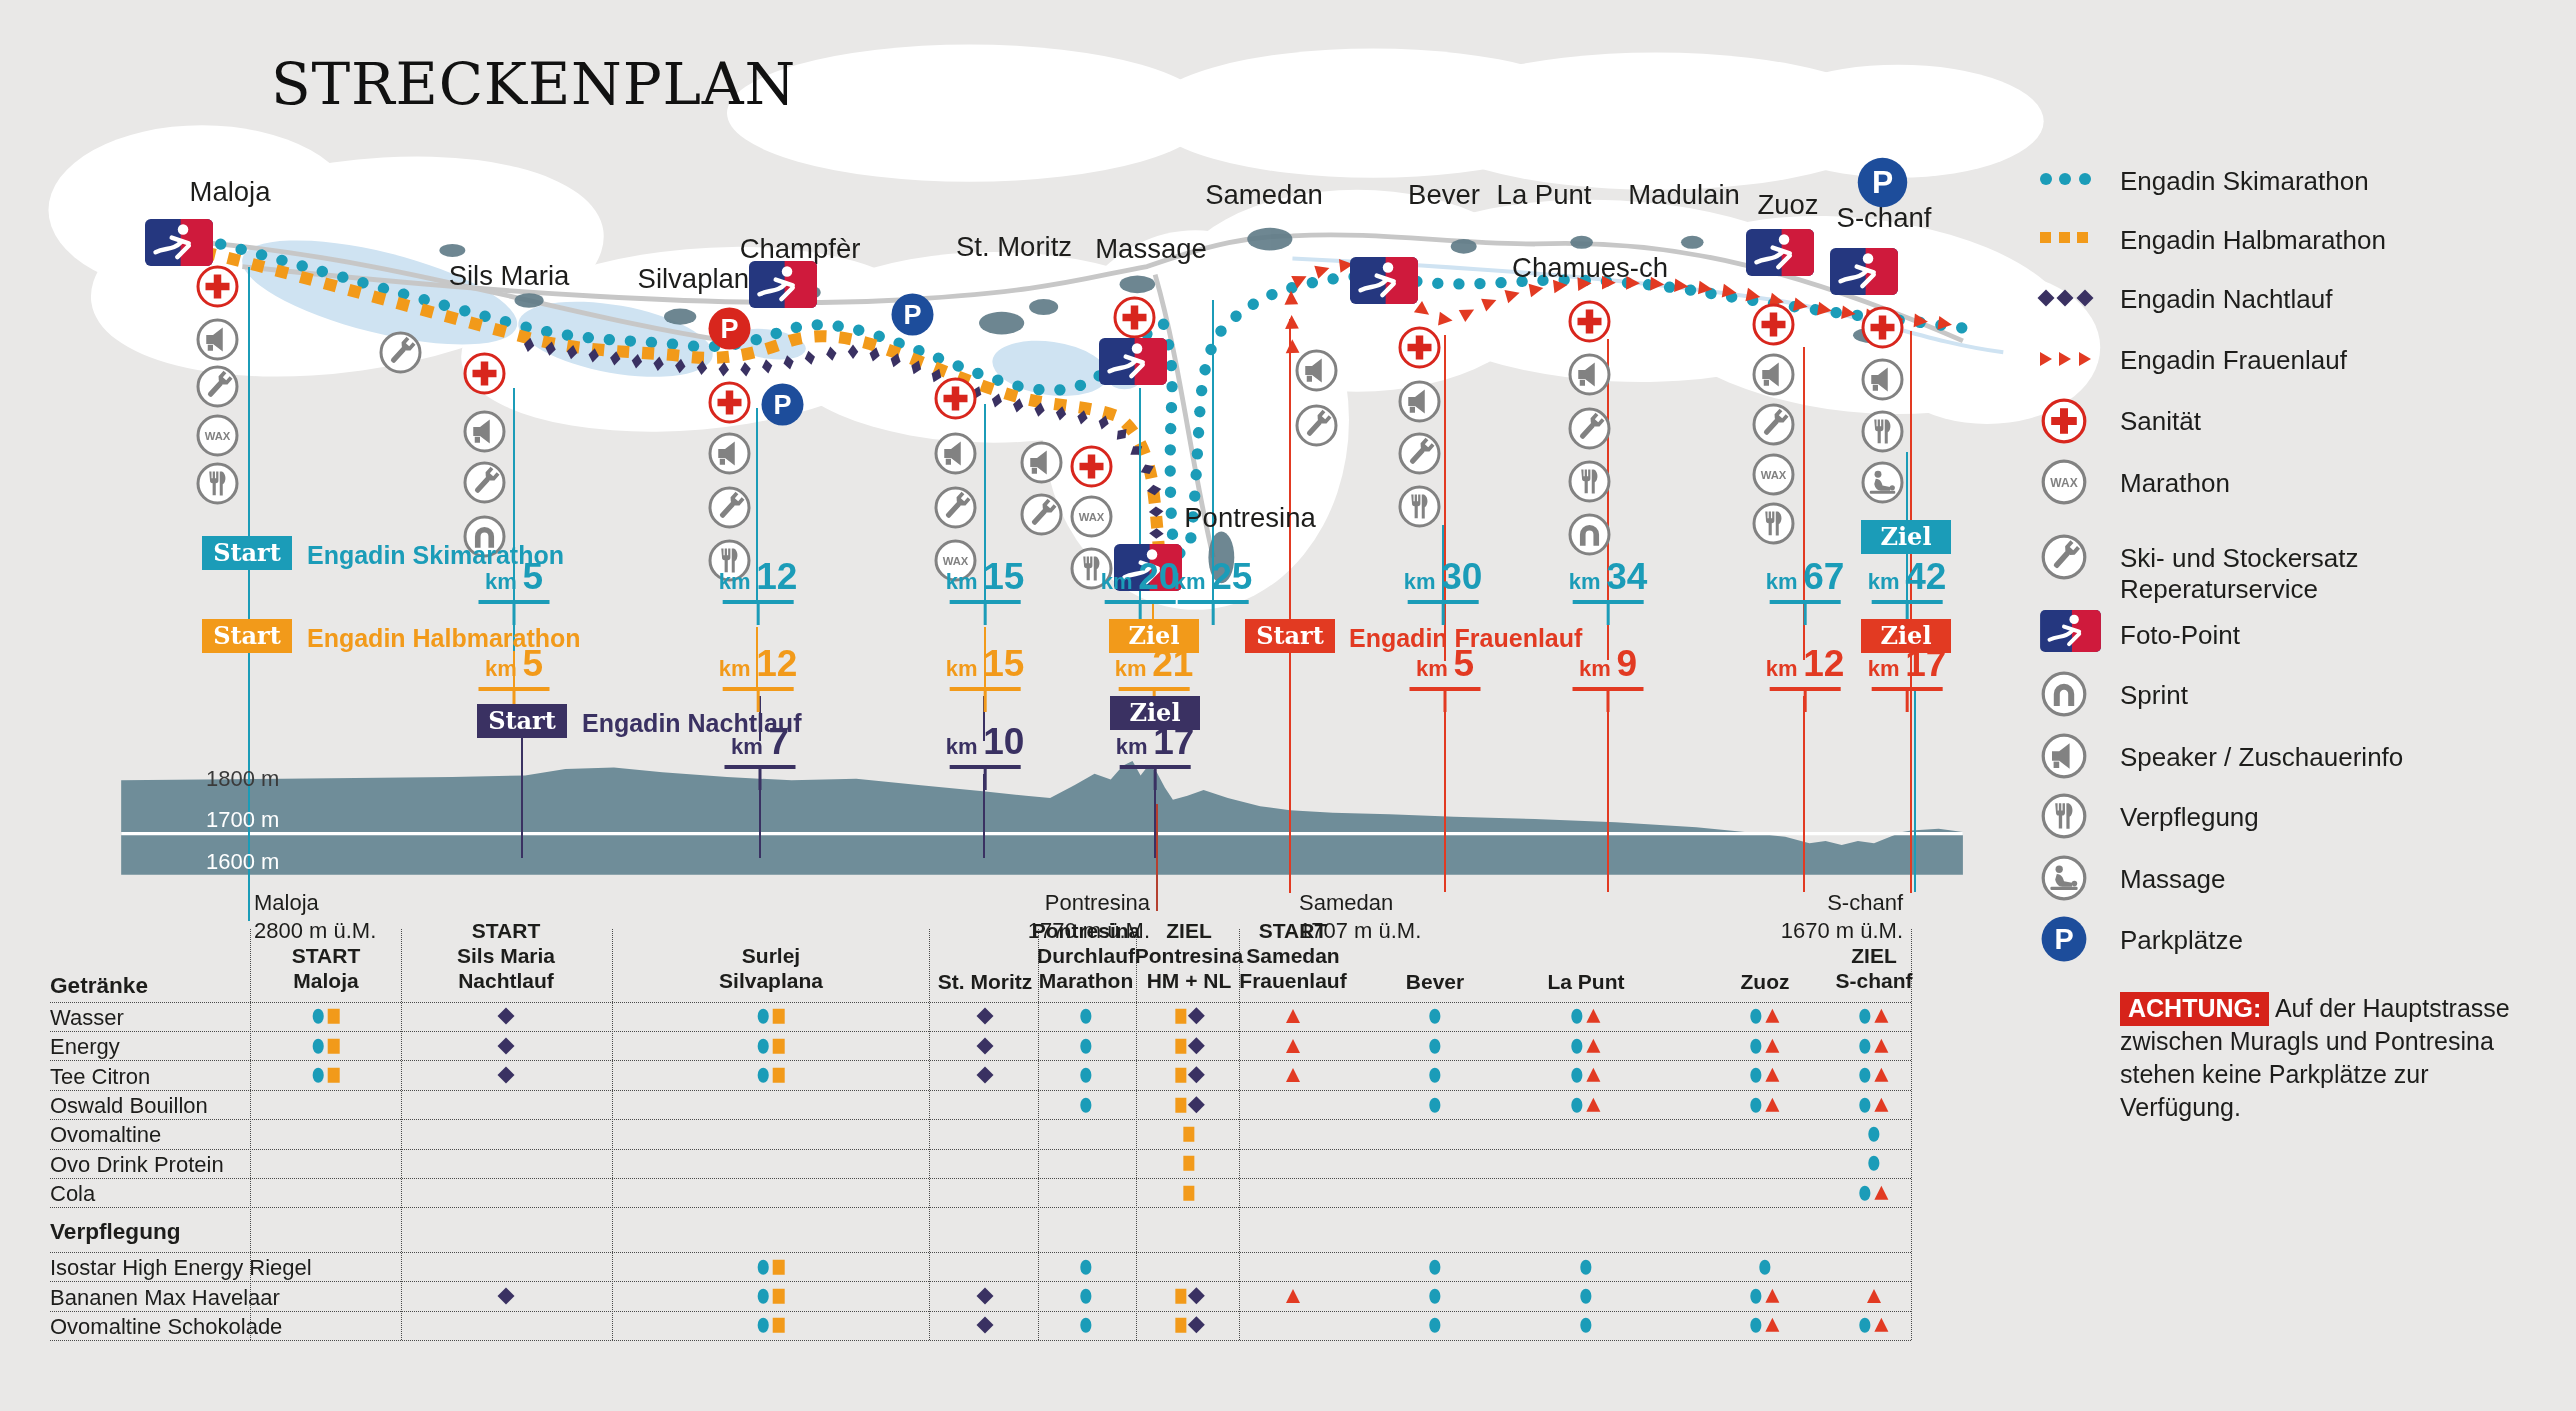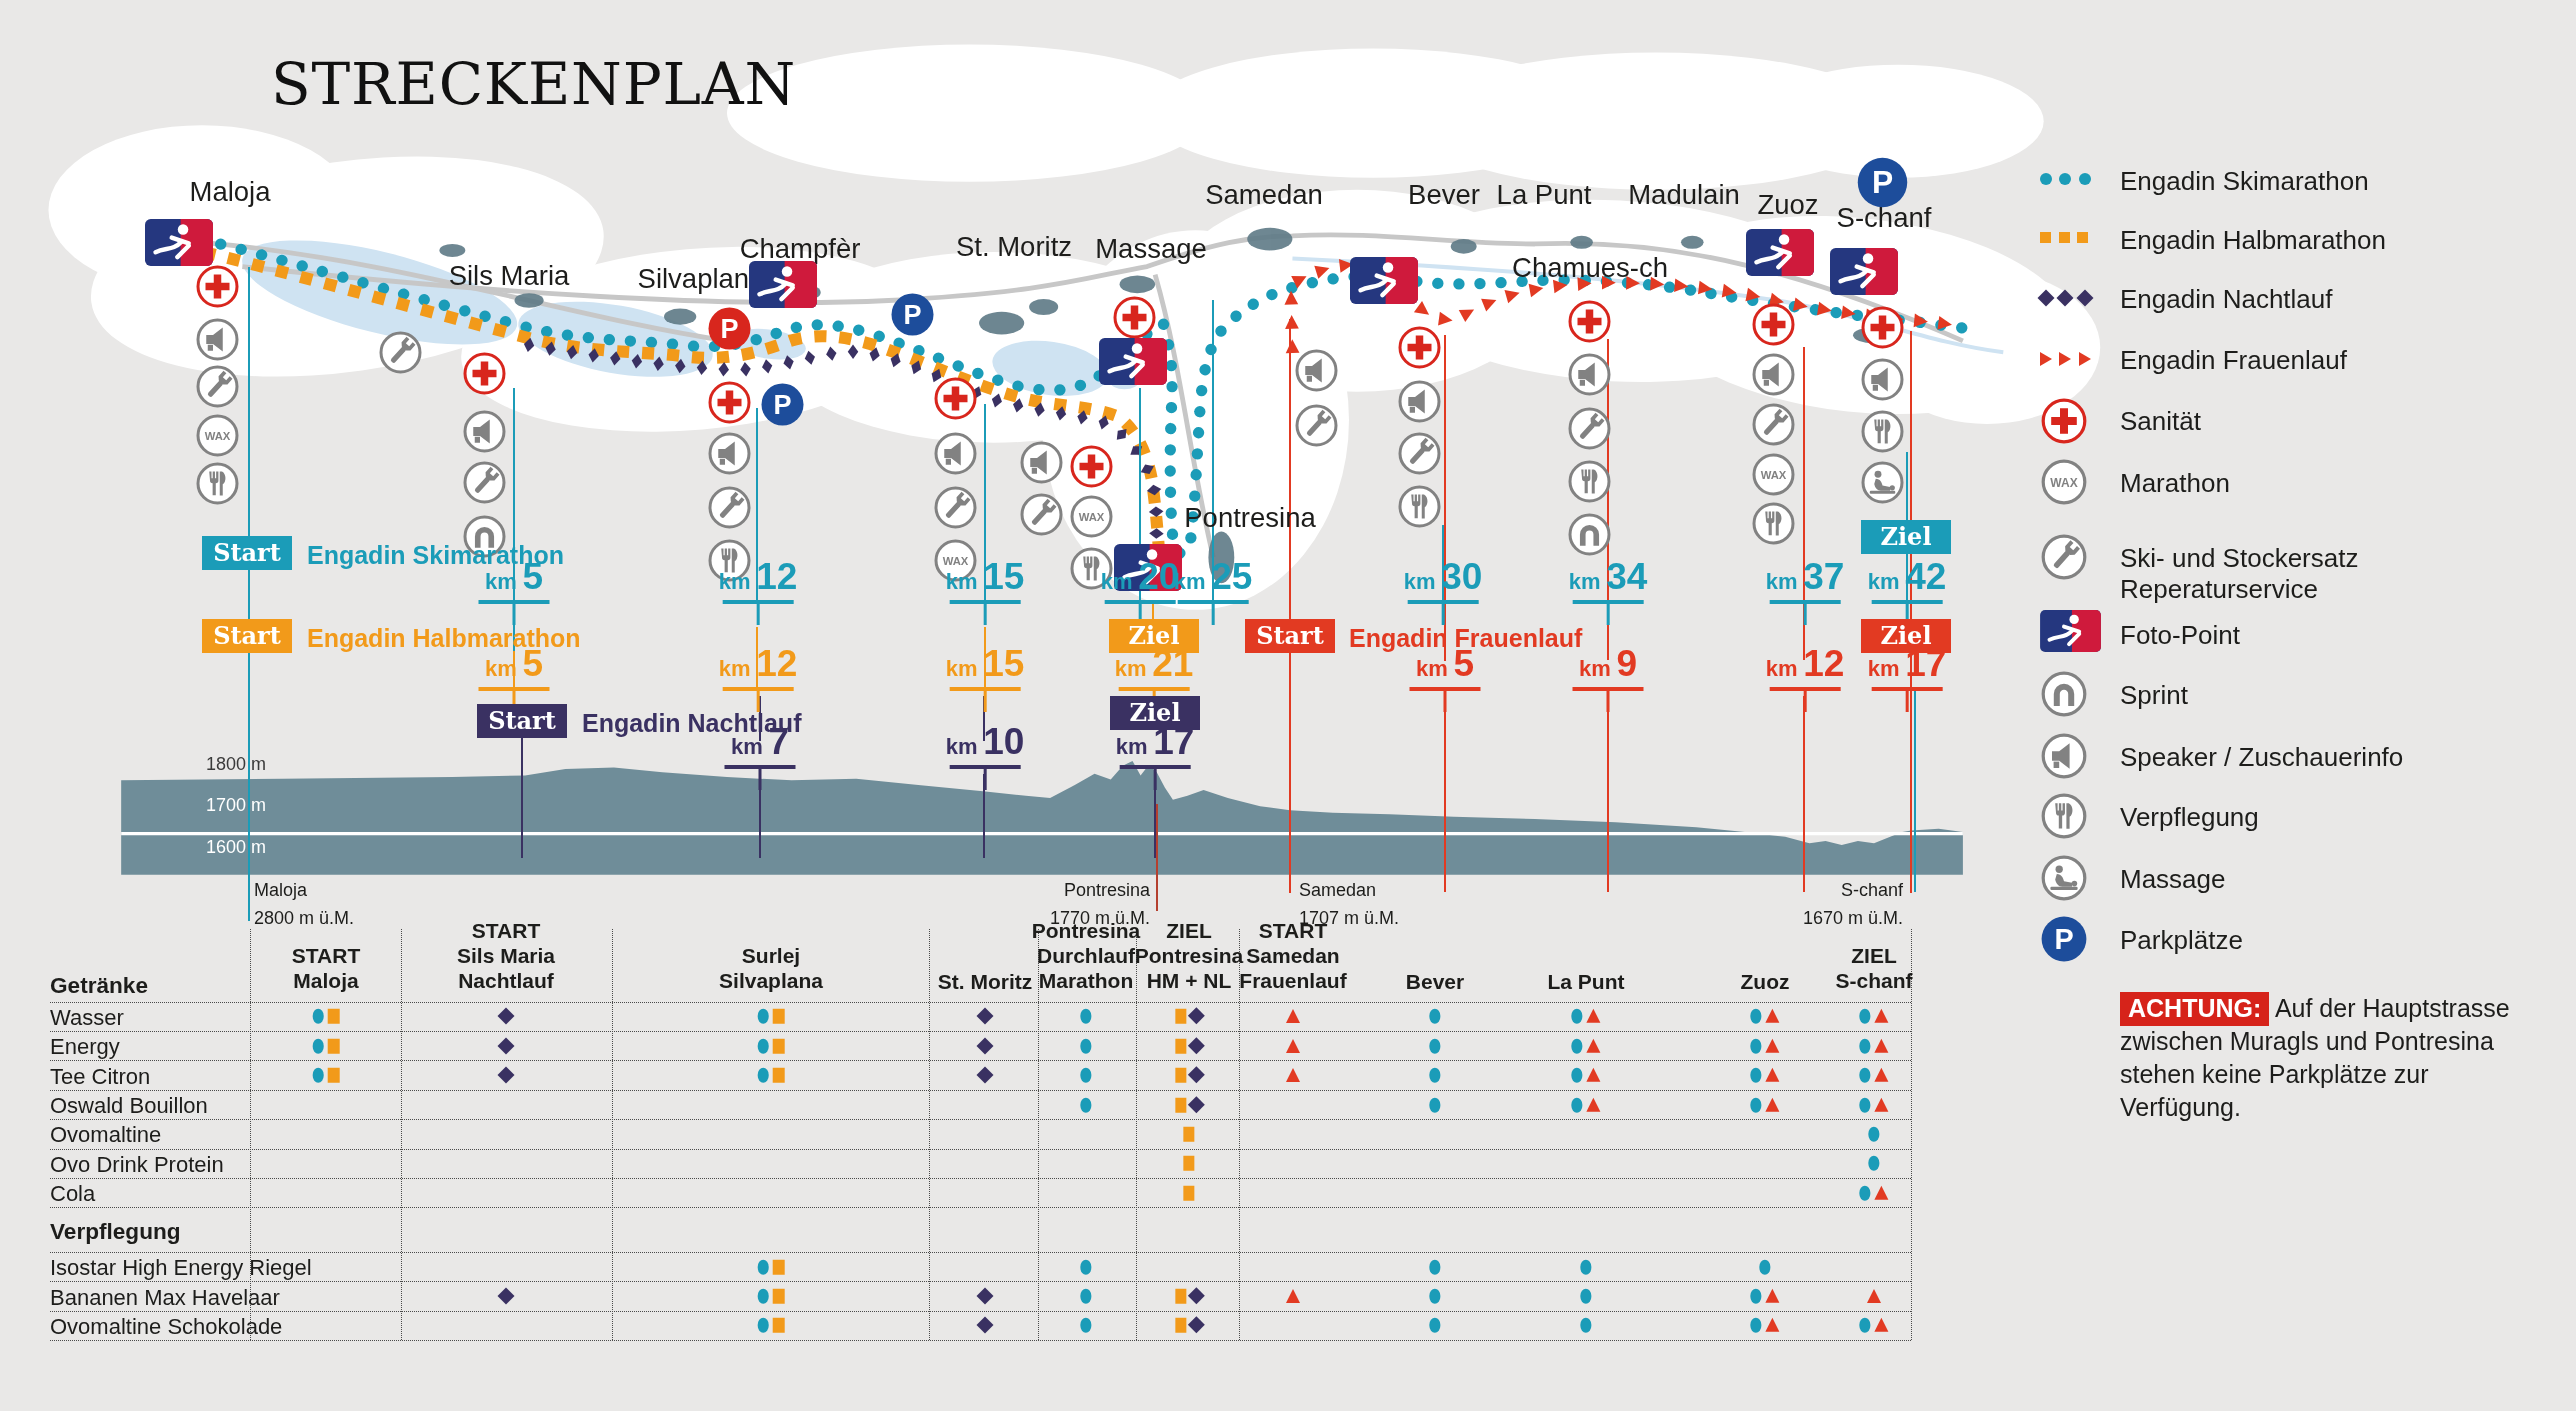--- a/index.html
+++ b/index.html
@@ -32,21 +32,21 @@
   .cell{transform:translate(-50%,-50%);display:flex;align-items:center;gap:4px;}
   .mk-b{width:11.3px;height:14.5px;border-radius:50%;}
   .mk-o{width:11.3px;height:14.5px;}
   .mk-p{width:12px;height:12px;transform:rotate(45deg);}
   .mk-r{width:0;height:0;border-left:7.3px solid transparent;border-right:7.3px solid transparent;}
   
   .leg-label{font-size:26px;white-space:nowrap;}
   .routeic{display:flex;gap:7.3px;align-items:center;}
   .achtung{font-size:25px;line-height:33px;width:420px;}
   .achtung .badge{color:#fff;font-weight:bold;padding:2.4px 8px 4px;}
-  .proflab{font-size:18px;white-space:nowrap;}
+  .proflab{font-size:22px;white-space:nowrap;margin-top:12px;}
   .line{position:absolute;width:2.4px;}
 </style>
 </head>
 <body>
 
 <div class="canvas">
 
   <svg class="abs" style="left:0;top:0;" width="2576" height="1412" viewBox="0 0 3189 1748">
     <g fill="#ffffff">
       <ellipse cx="250" cy="260" rx="190" ry="105"></ellipse>
@@ -692,21 +692,21 @@
   <div id="layer-races">
       <div class="box" style="position: absolute; left: 247px; top: 536px; background: rgb(27, 156, 184);">Start</div>
       <div class="racename" style="position: absolute; left: 307px; top: 541px; color: rgb(27, 156, 184);">Engadin Skimarathon</div>
       <div class="km abs" style="left: 514px; top: 556px;"><span class="w" style="color:#1b9cb8">km</span><span class="n" style="color:#1b9cb8">5</span><div class="u" style="background:#1b9cb8"></div><div class="t" style="background:#1b9cb8"></div></div>
       <div class="km abs" style="left: 758px; top: 556px;"><span class="w" style="color:#1b9cb8">km</span><span class="n" style="color:#1b9cb8">12</span><div class="u" style="background:#1b9cb8"></div><div class="t" style="background:#1b9cb8"></div></div>
       <div class="km abs" style="left: 985px; top: 556px;"><span class="w" style="color:#1b9cb8">km</span><span class="n" style="color:#1b9cb8">15</span><div class="u" style="background:#1b9cb8"></div><div class="t" style="background:#1b9cb8"></div></div>
       <div class="km abs" style="left: 1140px; top: 556px;"><span class="w" style="color:#1b9cb8">km</span><span class="n" style="color:#1b9cb8">20</span><div class="u" style="background:#1b9cb8"></div><div class="t" style="background:#1b9cb8"></div></div>
       <div class="km abs" style="left: 1213px; top: 556px;"><span class="w" style="color:#1b9cb8">km</span><span class="n" style="color:#1b9cb8">25</span><div class="u" style="background:#1b9cb8"></div><div class="t" style="background:#1b9cb8"></div></div>
       <div class="km abs" style="left: 1443px; top: 556px;"><span class="w" style="color:#1b9cb8">km</span><span class="n" style="color:#1b9cb8">30</span><div class="u" style="background:#1b9cb8"></div><div class="t" style="background:#1b9cb8"></div></div>
       <div class="km abs" style="left: 1608px; top: 556px;"><span class="w" style="color:#1b9cb8">km</span><span class="n" style="color:#1b9cb8">34</span><div class="u" style="background:#1b9cb8"></div><div class="t" style="background:#1b9cb8"></div></div>
-      <div class="km abs" style="left: 1805px; top: 556px;"><span class="w" style="color:#1b9cb8">km</span><span class="n" style="color:#1b9cb8">37</span><div class="u" style="background:#1b9cb8"></div><div class="t" style="background:#1b9cb8"></div></div>
+      <div class="km abs" style="left: 1805px; top: 556px;"><span class="w" style="color:#1b9cb8">km</span><span class="n" style="color:#1b9cb8">67</span><div class="u" style="background:#1b9cb8"></div><div class="t" style="background:#1b9cb8"></div></div>
       <div class="km abs" style="left: 1907px; top: 556px;"><span class="w" style="color:#1b9cb8">km</span><span class="n" style="color:#1b9cb8">42</span><div class="u" style="background:#1b9cb8"></div><div class="t" style="background:#1b9cb8"></div></div>
       <div class="box" style="position: absolute; left: 1906px; top: 520px; background: rgb(27, 156, 184);">Ziel</div>
       <div class="box" style="position: absolute; left: 247px; top: 619px; background: rgb(242, 154, 26);">Start</div>
       <div class="racename" style="position: absolute; left: 307px; top: 624px; color: rgb(242, 154, 26);">Engadin Halbmarathon</div>
       <div class="km abs" style="left: 514px; top: 643px;"><span class="w" style="color:#f29a1a">km</span><span class="n" style="color:#f29a1a">5</span><div class="u" style="background:#f29a1a"></div><div class="t" style="background:#f29a1a"></div></div>
       <div class="km abs" style="left: 758px; top: 643px;"><span class="w" style="color:#f29a1a">km</span><span class="n" style="color:#f29a1a">12</span><div class="u" style="background:#f29a1a"></div><div class="t" style="background:#f29a1a"></div></div>
       <div class="km abs" style="left: 985px; top: 643px;"><span class="w" style="color:#f29a1a">km</span><span class="n" style="color:#f29a1a">15</span><div class="u" style="background:#f29a1a"></div><div class="t" style="background:#f29a1a"></div></div>
       <div class="km abs" style="left: 1154px; top: 643px;"><span class="w" style="color:#f29a1a">km</span><span class="n" style="color:#f29a1a">21</span><div class="u" style="background:#f29a1a"></div><div class="t" style="background:#f29a1a"></div></div>
       <div class="box" style="position: absolute; left: 1154px; top: 619px; background: rgb(242, 154, 26);">Ziel</div>
       <div class="box" style="position: absolute; left: 522px; top: 704px; background: rgb(58, 49, 98);">Start</div>

